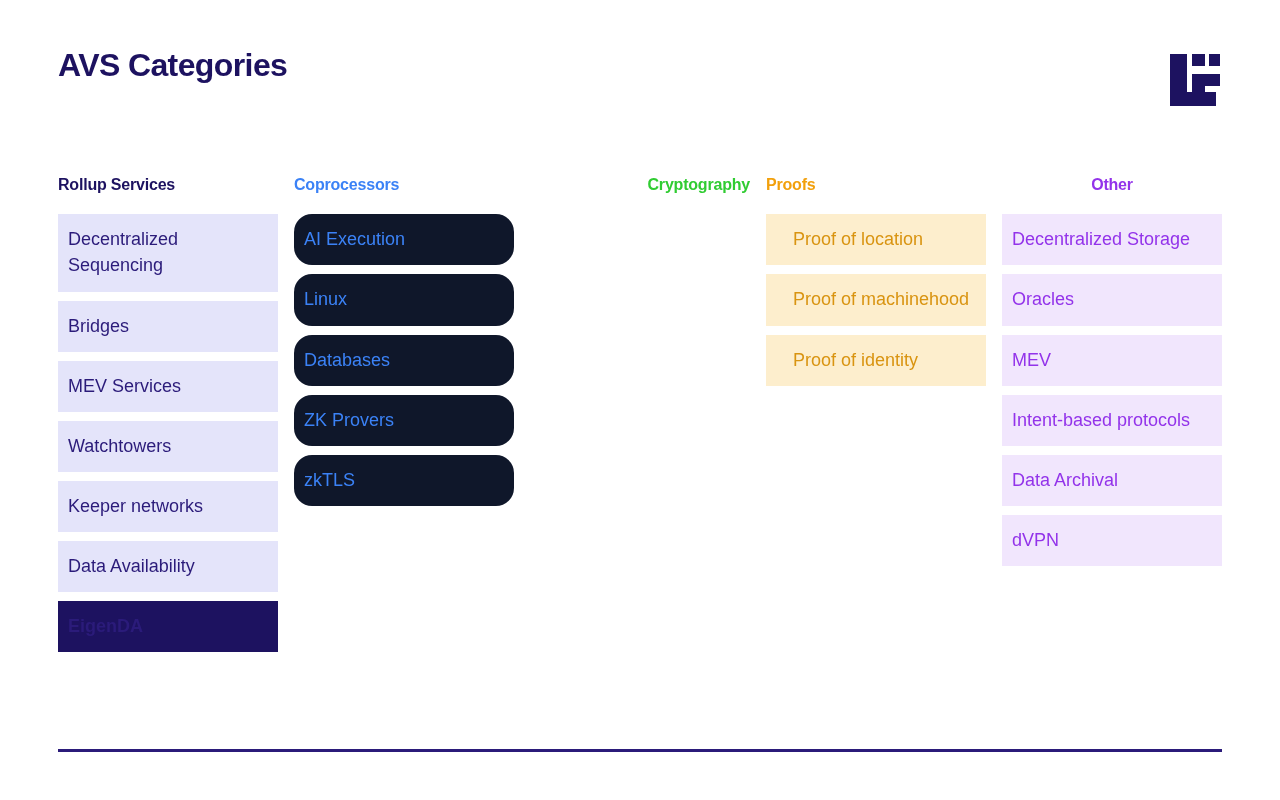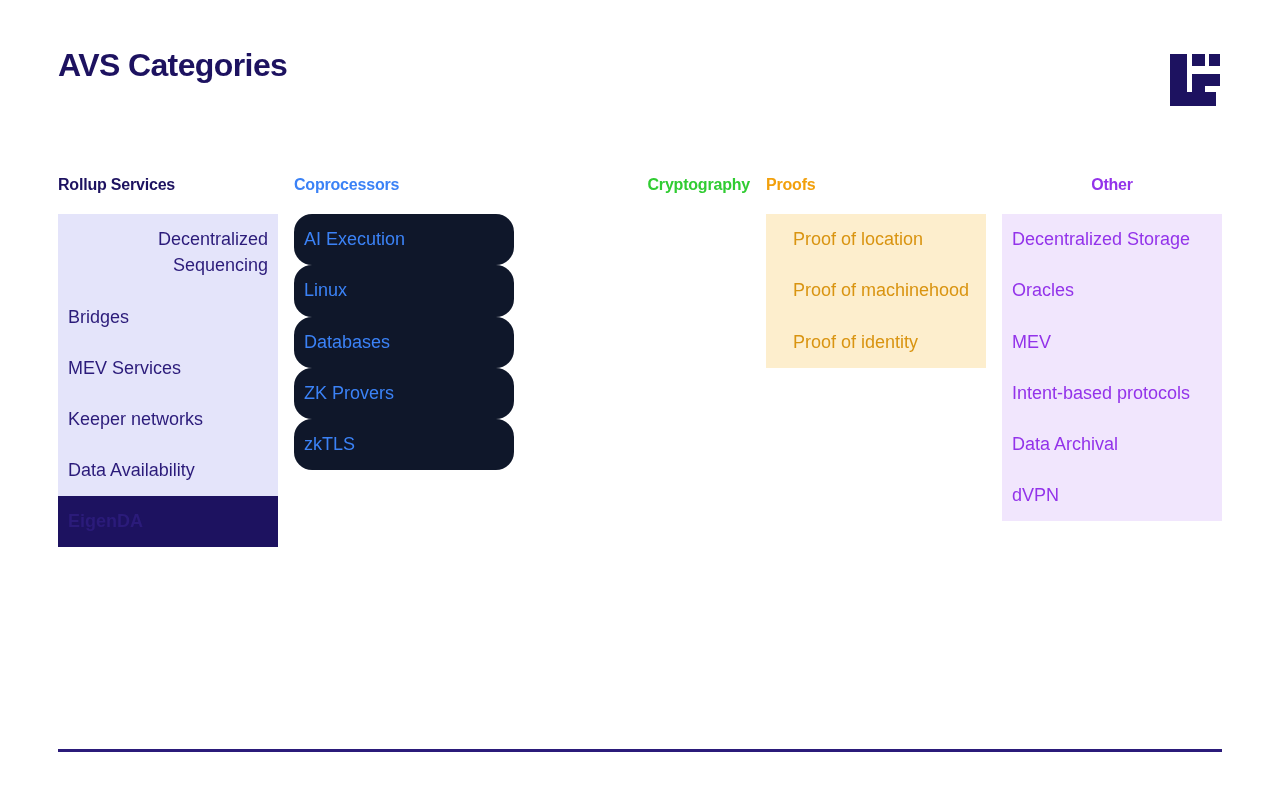--- a/index.html
+++ b/index.html
@@ -65,21 +65,21 @@
     font-weight: 700;
     letter-spacing: -0.2px;
     line-height: 1.15;
     margin-bottom: 20px;
     white-space: nowrap;
   }
 
   .card-list {
     display: flex;
     flex-direction: column;
-    text-align: right;
+    gap: 9px;
   }
 
   .card {
     padding: 12px 10px 13px 10px;
     font-size: 18px;
     line-height: 1.45;
     min-height: 45px;
     display: flex;
     align-items: center;
   }
@@ -145,20 +145,23 @@
           <div class="card">
             <span>Decentralized Sequencing</span>
           </div>
           <div class="card">
             <span>Bridges</span>
           </div>
           <div class="card">
             <span>MEV Services</span>
           </div>
           <div class="card">
+            <span>Watchtowers</span>
+          </div>
+          <div class="card">
             <span>Keeper networks</span>
           </div>
           <div class="card">
             <span>Data Availability</span>
           </div>
           <div class="card highlight">
             <span>EigenDA</span>
           </div>
         </div>
       </div>

